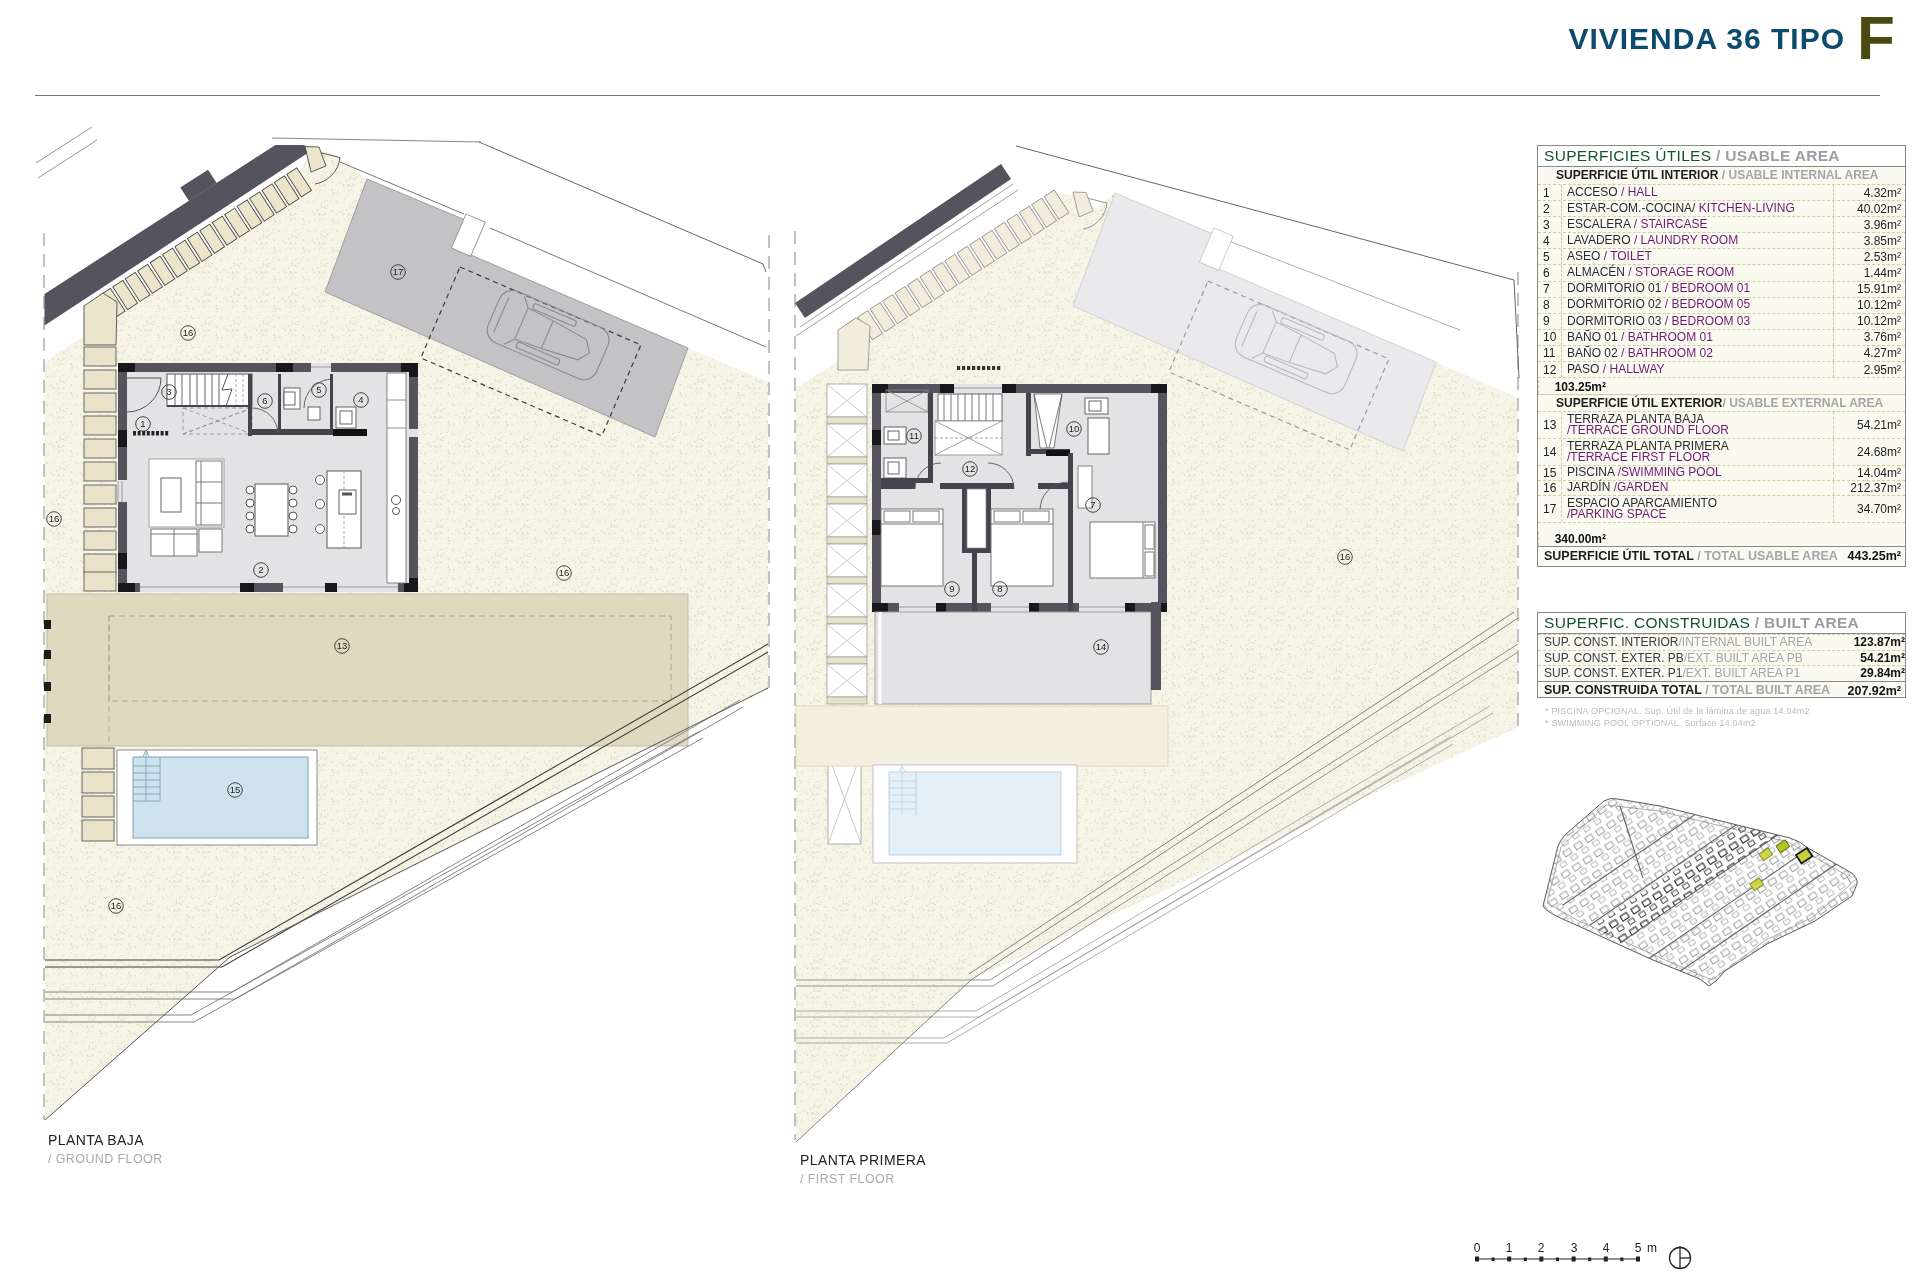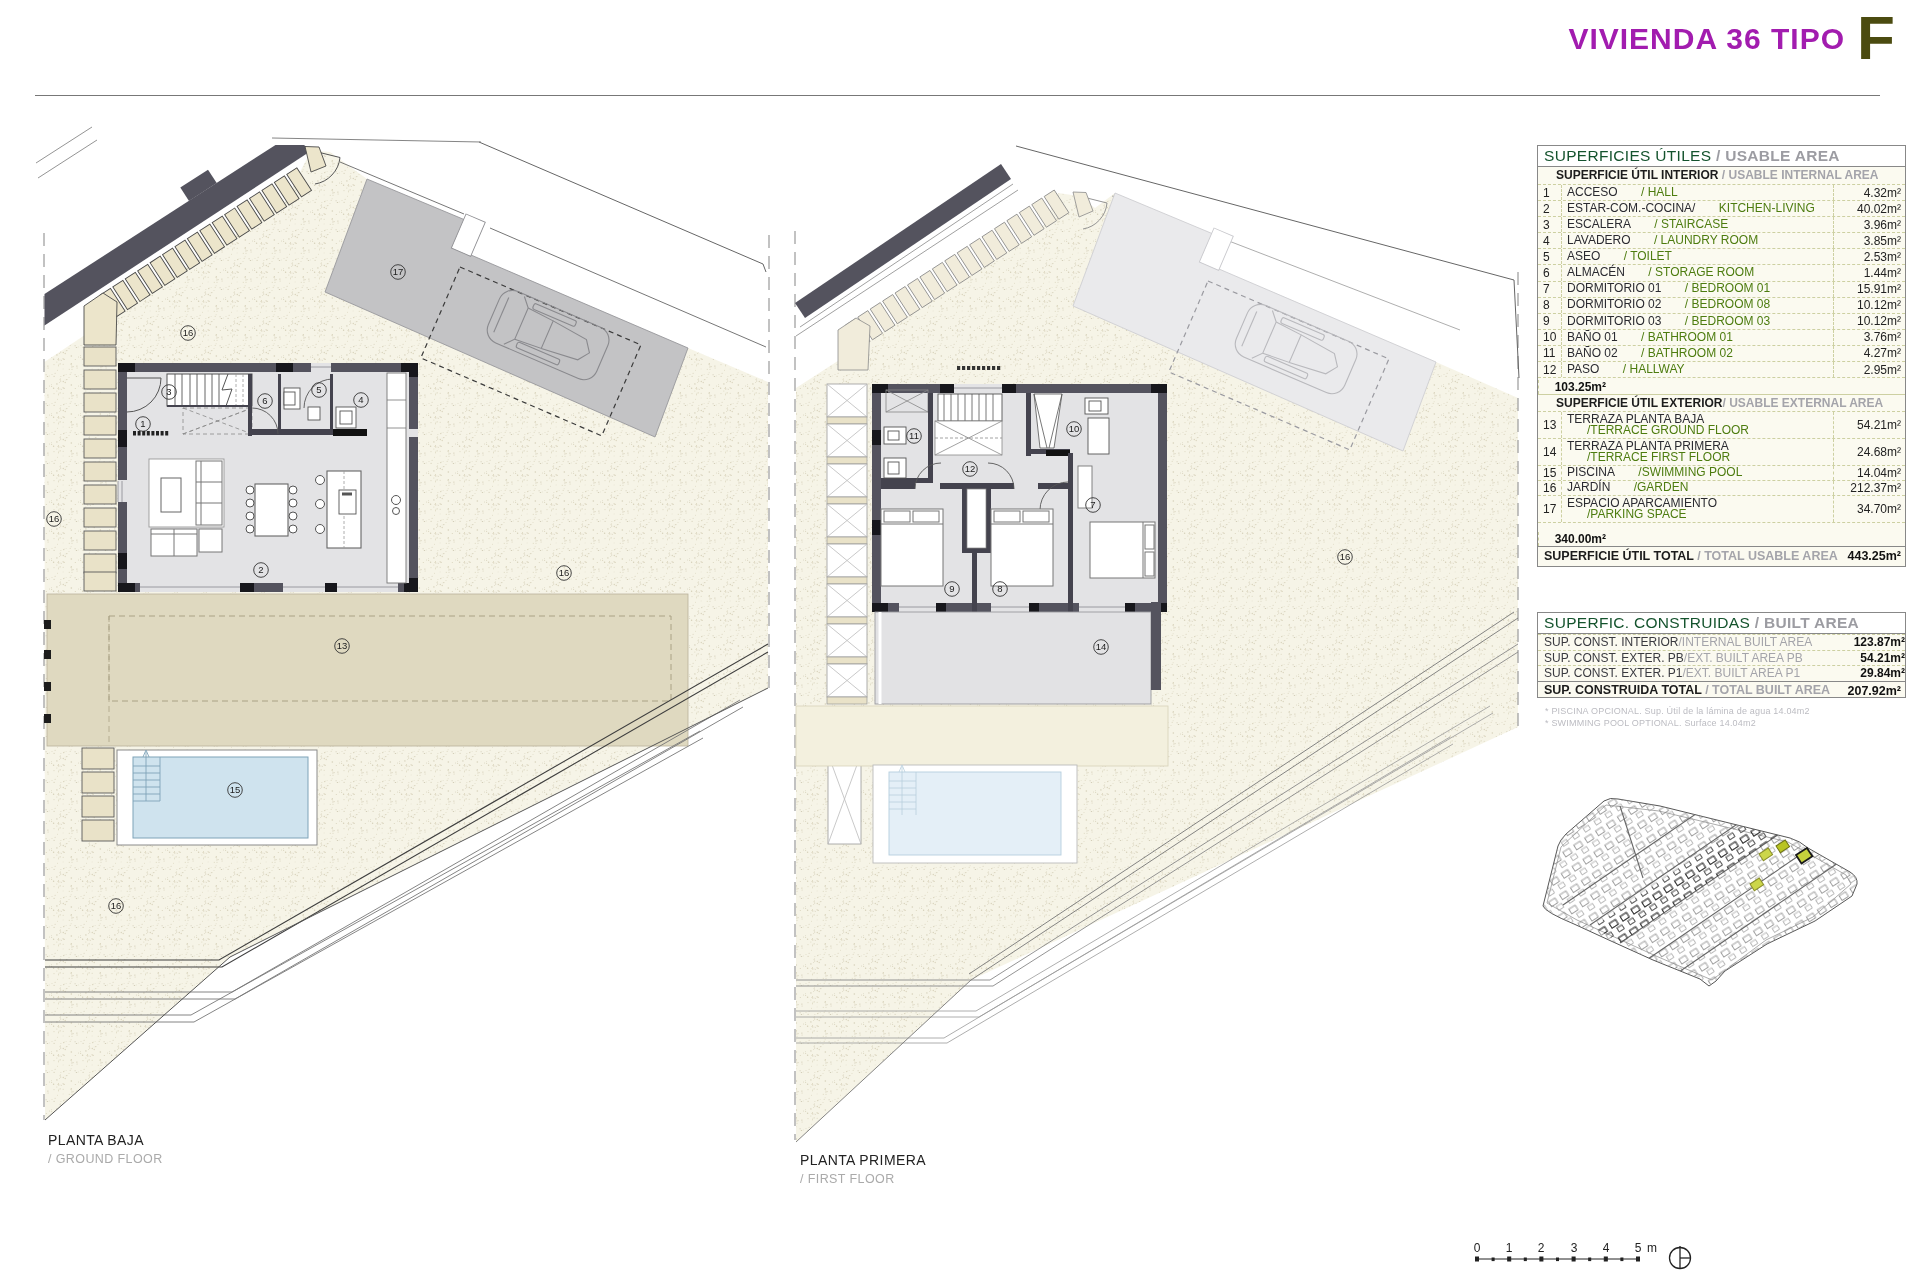--- a/index.html
+++ b/index.html
@@ -1,39 +1,39 @@
 <!DOCTYPE html>
 <html><head><meta charset="utf-8">
 <style>
 * { margin:0; padding:0; box-sizing:border-box; }
 html,body { width:1920px; height:1280px; background:#fff; font-family:"Liberation Sans", sans-serif; }
 #page { position:relative; width:1920px; height:1280px; overflow:hidden; background:#fff; }
 #plans { position:absolute; left:0; top:0; }
-.title { position:absolute; top:22px; left:0; width:1845px; text-align:right; font-size:30px; font-weight:bold; color:#a21caf; letter-spacing:1px; }
+.title { position:absolute; top:22px; left:0; width:1845px; text-align:right; font-size:30px; font-weight:bold; color:#0c4a6e; letter-spacing:1px; }
 .bigF { position:absolute; top:2px; left:1857px; font-size:62px; font-weight:bold; color:#4b4b10; }
 .hr { position:absolute; top:95px; left:35px; width:1845px; height:1px; background:#777; }
 .planlbl { position:absolute; font-size:14px; color:#222; letter-spacing:0.4px; line-height:18px; }
 .planlbl .sub { color:#aaa; font-size:12.5px; }
 .tbl { position:absolute; border:1px solid #888; background:#fbfaf0; font-size:12px; color:#222; }
 .t-head { height:21px; background:#fff; border-bottom:1px solid #888; padding:1px 4px 0 6px; font-size:15.5px; letter-spacing:0.3px; white-space:nowrap; overflow:hidden;}
 .b { font-weight:normal; color:#14532d; }
 .g { font-weight:bold; color:#9c9ca2; }
 .t-sub { height:17px; padding:1px 4px 0 18px; font-size:12px; white-space:nowrap; overflow:hidden;}
 .t-sub2 { border-top:1px solid #cdd0a2; }
 .b2 { font-weight:bold; color:#1c1c1c; }
 .g2 { font-weight:bold; color:#a4a4aa; }
 .tr { position:relative; display:flex; border-top:1px dashed #cdd0a2; align-items:center; }
 .r1 { height:16.1px; }
 .r1b { height:15px; }
 .r2 { height:27px; }
 .tr2 { display:flex; border-top:1px dashed #cdd0a2; height:15.6px; align-items:center; }
 .c-n { width:24px; padding-left:5px; flex:none; border-right:1px dashed #cdd0a2; align-self:stretch; display:flex; align-items:center; }
 .c-name { flex:1; padding-left:5px; line-height:11.5px; }
 .sp { color:#2a2a30; }
-.en { color:#4d7c0f;padding-left:20px; }
+.en { color:#701a75; }
 .c-val { width:72px; flex:none; text-align:right; padding-right:4px; border-left:1px dashed #cdd0a2; align-self:stretch; display:flex; align-items:center; justify-content:flex-end; }
 .bv { font-weight:bold; color:#111; }
 .tot1 { height:17px;flex-direction:column; }
 .nb { height:24px; }
 .t-total { border-top:1px solid #888; height:20px; background:#fbfaf0; padding:2px 4px 0 6px; font-size:12.5px; position:relative; }
 .t-total .tv, .t-total2 .tv { position:absolute; right:4px; top:2px; font-weight:bold; color:#111; }
 .t-total2 { border-top:1px solid #888; height:16px; padding:1px 4px 0 6px; font-size:12.5px; position:relative; }
 .c2-name { flex:1; padding-left:6px; white-space:nowrap; }
 .sp2 { color:#3a3a40; }
 .en2 { color:#a4a4aa; }
@@ -895,21 +895,21 @@
         <div class="c-name"><span class="sp">ALMACÉN</span><span class="en"> / STORAGE ROOM</span></div>
         <div class="c-val">1.44m²</div>
       </div>
 <div class="tr r1">
         <div class="c-n">7</div>
         <div class="c-name"><span class="sp">DORMITORIO 01</span><span class="en"> / BEDROOM 01</span></div>
         <div class="c-val">15.91m²</div>
       </div>
 <div class="tr r1">
         <div class="c-n">8</div>
-        <div class="c-name"><span class="sp">DORMITORIO 02</span><span class="en"> / BEDROOM 08</span></div>
+        <div class="c-name"><span class="sp">DORMITORIO 02</span><span class="en"> / BEDROOM 05</span></div>
         <div class="c-val">10.12m²</div>
       </div>
 <div class="tr r1">
         <div class="c-n">9</div>
         <div class="c-name"><span class="sp">DORMITORIO 03</span><span class="en"> / BEDROOM 03</span></div>
         <div class="c-val">10.12m²</div>
       </div>
 <div class="tr r1">
         <div class="c-n">10</div>
         <div class="c-name"><span class="sp">BAÑO 01</span><span class="en"> / BATHROOM 01</span></div>

